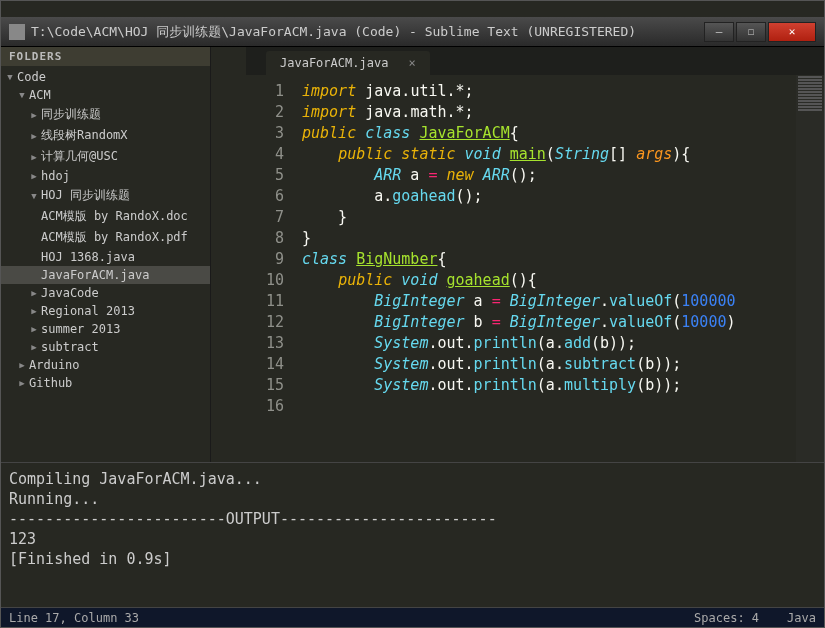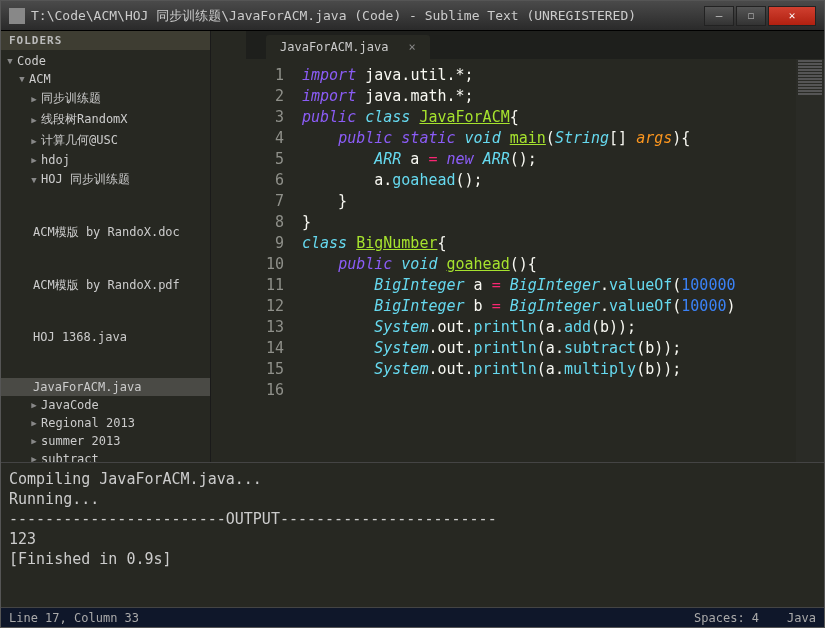--- a/index.html
+++ b/index.html
@@ -1,44 +1,44 @@
 <!DOCTYPE html>
 <html><head>
 <meta charset="utf-8">
 <style>
 * { margin: 0; padding: 0; box-sizing: border-box; font-family: Consolas, monospace; }
 body { background: #000; width: 825px; height: 628px; overflow: hidden; }
 .window { width: 825px; height: 628px; background: #272822; border: 1px solid #555; display: flex; flex-direction: column; }
-.titlebar { height: 30px; background: linear-gradient(#4a4a4a, #2a2a2a); display: flex; align-items: center; padding: 0 8px; color: #ccc; font-size: 13px; border-bottom: 1px solid #000; }
+.titlebar { height: 30px; background: linear-gradient(#4a4a4a, #2a2a2a); display: flex; align-items: center; padding: 0 8px; color: #ccc; font-size: 13px; border-bottom: 1px solid #000; margin-top: 16px; }
 .title-icon { width: 16px; height: 16px; background: #888; margin-right: 6px; }
 .title-text { flex: 1; }
 .winbtns { display: flex; gap: 2px; }
 .winbtn { width: 30px; height: 20px; background: linear-gradient(#555, #333); border: 1px solid #222; color: #ccc; font-size: 11px; display: flex; align-items: center; justify-content: center; cursor: pointer; }
 .winbtn.close { background: linear-gradient(#d04030, #b02010); color: #fff; width: 48px; }
 .menubar { height: 24px; background: #272822; display: flex; align-items: center; padding: 0 6px; border-bottom: 1px solid #1a1a1a; }
 .menuitem { color: #ccc; font-size: 13px; padding: 2px 10px; cursor: pointer; }
 .body { flex: 1; display: flex; overflow: hidden; gap: 35px; }
 .sidebar { width: 210px; background: #272822; border-right: 1px solid #1a1a1a; overflow: hidden; font-size: 12px; color: #ccc; }
 .side-head { background: #3e3d32; color: #bbb; font-weight: bold; padding: 3px 8px; font-size: 11px; letter-spacing: 1px; }
 .tree { padding: 2px 0; }
 .tree-item { display: flex; align-items: center; padding: 2px 0; cursor: pointer; white-space: nowrap; }
 .tree-item .arrow { width: 10px; display: inline-block; text-align: center; color: #888; font-size: 9px; margin-right: 2px; }
 .tree-item.selected { background: #4a4a45; }
 .ind-0 { padding-left: 4px; } .ind-1 { padding-left: 16px; } .ind-2 { padding-left: 28px; }
-.ind-3 { padding-left: 20px; margin-top: 32px; }
+.ind-3 { padding-left: 28px; }
 .editor { flex: 1; display: flex; flex-direction: column; background: #272822; position: relative; }
 .tabbar { height: 28px; background: #1e1f1c; display: flex; align-items: flex-end; padding-left: 20px; }
 .tab { background: #272822; color: #ccc; padding: 5px 14px; font-size: 12px; display: flex; align-items: center; gap: 20px; border-radius: 3px 3px 0 0; }
 .tab .x { color: #888; cursor: pointer; }
 .code-area { flex: 1; display: flex; overflow: hidden; position: relative; }
 .gutter { width: 48px; background: #272822; color: #8f908a; text-align: right; padding: 6px 10px 0 0; font-size: 15px; line-height: 21px; }
 .code { flex: 1; padding: 6px 0 0 8px; font-size: 15px; line-height: 21px; color: #f8f8f2; white-space: pre; overflow: hidden; }
 .minimap { position: absolute; right: 0; top: 0; width: 28px; height: 100%; background: #2a2b26; }
 .minimap .m { height: 2px; margin: 1px 2px; background: #555; }
-.kw { color: #8b5cf6; font-style: italic; } 
+.kw { color: #eab308; font-style: italic; } 
 .kw2 { color: #66d9ef; font-style: italic; } 
 .cls { color: #a6e22e; text-decoration: underline; }
 .fn { color: #66d9ef; }
 .num { color: #3b82f6; }
 .op { color: #f92672; }
 .id { color: #fd971f; font-style: italic; } 
 .pl { color: #f8f8f2; }
 .console { height: 145px; background: #272822; border-top: 1px solid #444; color: #ccc; font-size: 15px; padding: 6px 8px; white-space: pre; line-height: 20px; font-family: Consolas, monospace; }
 .statusbar { height: 20px; background: #0f172a; border-top: 1px solid #444; color: #aaa; font-size: 12px; display: flex; align-items: center; padding: 0 8px; }
 .statusbar .sp { flex: 1; }

